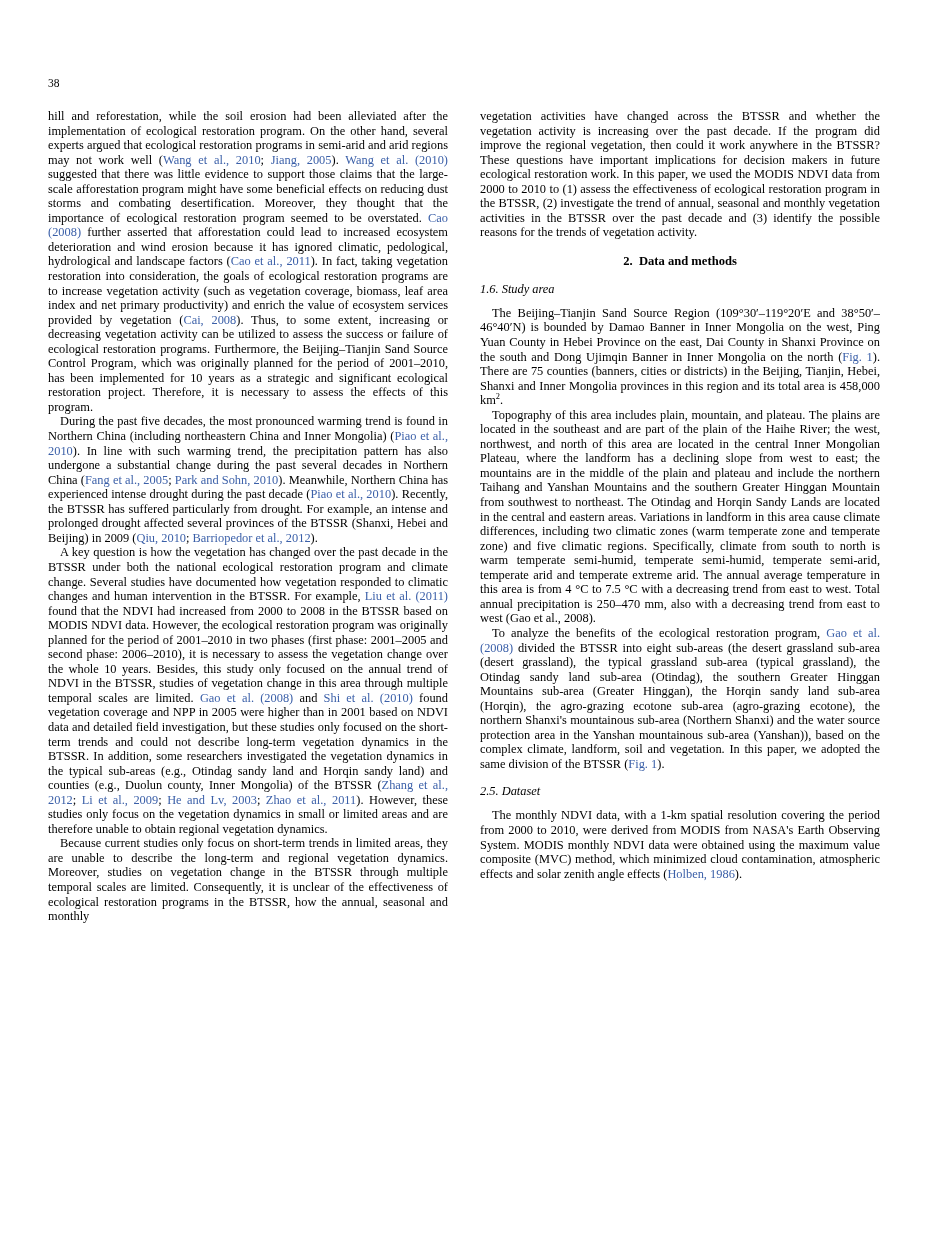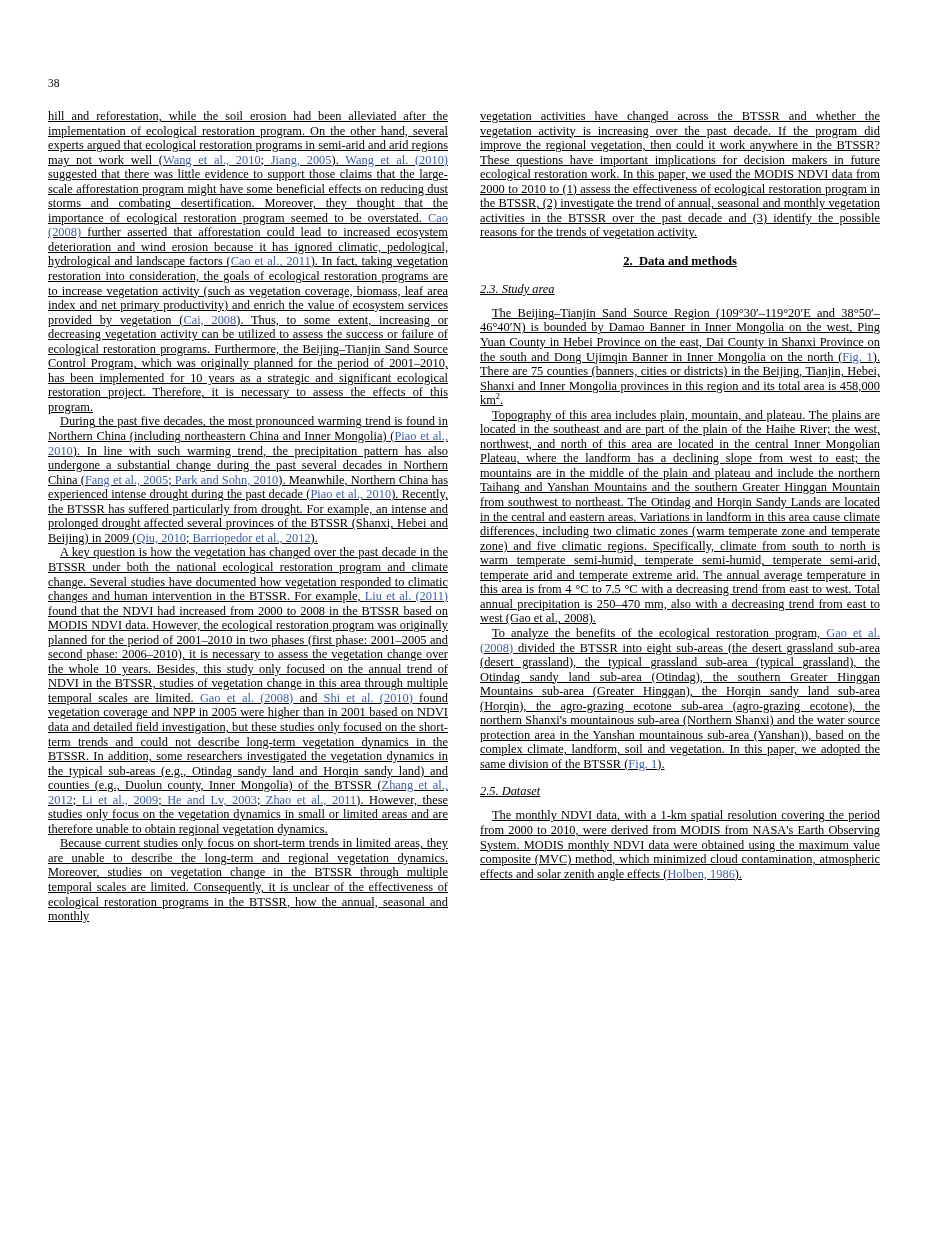--- a/index.html
+++ b/index.html
@@ -50,21 +50,20 @@
   .columns {
     position: absolute;
     left: 48px;
     top: 100px;
     width: 832px;
     display: flex;
     gap: 32px;
   }
   .col {
     width: 400px;
-    text-decoration: underline;
   }
   p {
     margin: 0;
     font-size: 12.4px;
     line-height: 14.55px;
     text-align: justify;
     text-justify: inter-word;
     hyphens: auto;
     -webkit-hyphens: auto;
   }
@@ -113,21 +112,21 @@
       <p class="indent">A key question is how the vegetation has changed over the past decade in the BTSSR under both the national ecological restoration program and climate change. Several studies have documented how vegetation responded to climatic changes and human intervention in the BTSSR. For example, <span class="ref">Liu et al. (2011)</span> found that the NDVI had increased from 2000 to 2008 in the BTSSR based on MODIS NDVI data. However, the ecological restoration program was originally planned for the period of 2001–2010 in two phases (first phase: 2001–2005 and second phase: 2006–2010), it is necessary to assess the vegetation change over the whole 10 years. Besides, this study only focused on the annual trend of NDVI in the BTSSR, studies of vegetation change in this area through multiple temporal scales are limited. <span class="ref">Gao et al. (2008)</span> and <span class="ref">Shi et al. (2010)</span> found vegetation coverage and NPP in 2005 were higher than in 2001 based on NDVI data and detailed field investigation, but these studies only focused on the short-term trends and could not describe long-term vegetation dynamics in the BTSSR. In addition, some researchers investigated the vegetation dynamics in the typical sub-areas (e.g., Otindag sandy land and Horqin sandy land) and counties (e.g., Duolun county, Inner Mongolia) of the BTSSR (<span class="ref">Zhang et al., 2012</span>; <span class="ref">Li et al., 2009</span>; <span class="ref">He and Lv, 2003</span>; <span class="ref">Zhao et al., 2011</span>). However, these studies only focus on the vegetation dynamics in small or limited areas and are therefore unable to obtain regional vegetation dynamics.</p>
 
       <p class="indent">Because current studies only focus on short-term trends in limited areas, they are unable to describe the long-term and regional vegetation dynamics. Moreover, studies on vegetation change in the BTSSR through multiple temporal scales are limited. Consequently, it is unclear of the effectiveness of ecological restoration programs in the BTSSR, how the annual, seasonal and monthly</p>
     </div>
 
     <div class="col">
       <p>vegetation activities have changed across the BTSSR and whether the vegetation activity is increasing over the past decade. If the program did improve the regional vegetation, then could it work anywhere in the BTSSR? These questions have important implications for decision makers in future ecological restoration work. In this paper, we used the MODIS NDVI data from 2000 to 2010 to (1) assess the effectiveness of ecological restoration program in the BTSSR, (2) investigate the trend of annual, seasonal and monthly vegetation activities in the BTSSR over the past decade and (3) identify the possible reasons for the trends of vegetation activity.</p>
 
       <h2 class="sec"><span>2.</span>&nbsp;&nbsp;<span>Data and methods</span></h2>
 
-      <h3 class="subsec">2.3. Study area</h3>
+      <h3 class="subsec">1.6. Study area</h3>
 
       <p class="indent">The Beijing–Tianjin Sand Source Region (109°30′–119°20′E and 38°50′–46°40′N) is bounded by Damao Banner in Inner Mongolia on the west, Ping Yuan County in Hebei Province on the east, Dai County in Shanxi Province on the south and Dong Ujimqin Banner in Inner Mongolia on the north (<span class="ref">Fig. 1</span>). There are 75 counties (banners, cities or districts) in the Beijing, Tianjin, Hebei, Shanxi and Inner Mongolia provinces in this region and its total area is 458,000 km<sup>2</sup>.</p>
 
       <p class="indent">Topography of this area includes plain, mountain, and plateau. The plains are located in the southeast and are part of the plain of the Haihe River; the west, northwest, and north of this area are located in the central Inner Mongolian Plateau, where the landform has a declining slope from west to east; the mountains are in the middle of the plain and plateau and include the northern Taihang and Yanshan Mountains and the southern Greater Hinggan Mountain from southwest to northeast. The Otindag and Horqin Sandy Lands are located in the central and eastern areas. Variations in landform in this area cause climate differences, including two climatic zones (warm temperate zone and temperate zone) and five climatic regions. Specifically, climate from south to north is warm temperate semi-humid, temperate semi-humid, temperate semi-arid, temperate arid and temperate extreme arid. The annual average temperature in this area is from 4 °C to 7.5 °C with a decreasing trend from east to west. Total annual precipitation is 250–470 mm, also with a decreasing trend from east to west (Gao et al., 2008).</p>
 
       <p class="indent">To analyze the benefits of the ecological restoration program, <span class="ref">Gao et al. (2008)</span> divided the BTSSR into eight sub-areas (the desert grassland sub-area (desert grassland), the typical grassland sub-area (typical grassland), the Otindag sandy land sub-area (Otindag), the southern Greater Hinggan Mountains sub-area (Greater Hinggan), the Horqin sandy land sub-area (Horqin), the agro-grazing ecotone sub-area (agro-grazing ecotone), the northern Shanxi's mountainous sub-area (Northern Shanxi) and the water source protection area in the Yanshan mountainous sub-area (Yanshan)), based on the complex climate, landform, soil and vegetation. In this paper, we adopted the same division of the BTSSR (<span class="ref">Fig. 1</span>).</p>
 
       <h3 class="subsec">2.5. Dataset</h3>
 
       <p class="indent">The monthly NDVI data, with a 1-km spatial resolution covering the period from 2000 to 2010, were derived from MODIS from NASA's Earth Observing System. MODIS monthly NDVI data were obtained using the maximum value composite (MVC) method, which minimized cloud contamination, atmospheric effects and solar zenith angle effects (<span class="ref">Holben, 1986</span>).</p>

